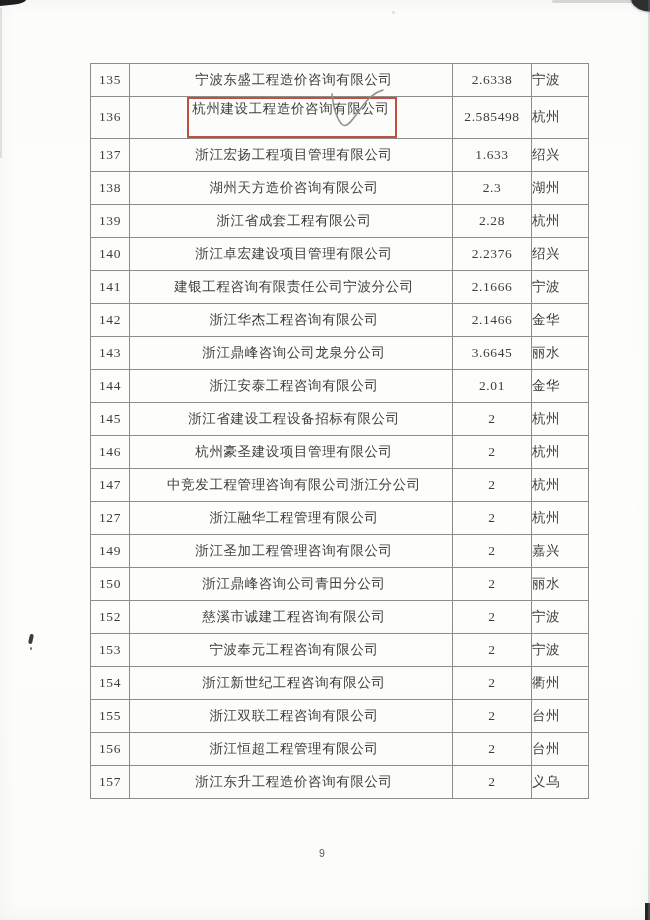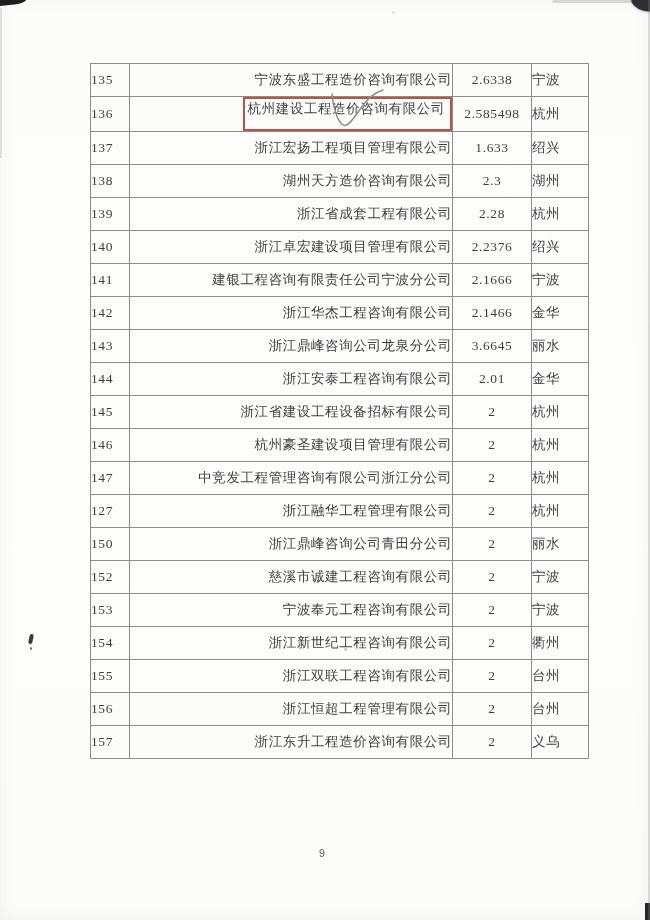--- a/index.html
+++ b/index.html
@@ -31,30 +31,30 @@
     border: 1px solid #8c8c8c;
     height: 32px;
     padding: 0;
     font-size: 13.5px;
     color: #3e3e3e;
     letter-spacing: 0.6px;
     vertical-align: middle;
     white-space: nowrap;
     overflow: visible;
   }
-  .c-rank  { width: 38px;  font-size: 13px; color: #474747; letter-spacing: 0.3px; }
-  .c-company { width: 316px; text-align: right; }
+  .c-rank  { width: 38px;  text-align: center; font-size: 13px; color: #474747; letter-spacing: 0.3px; }
+  .c-company { width: 316px; text-align: center; }
   .c-company { padding-left: 6px !important; position: relative; }
   .c-score { width: 78px;  text-align: center; letter-spacing: 0.4px; }
   .c-city  { width: 56px;  text-align: left; }
   .company-text { display: inline-block; line-height: 1; }
   
   .red-box {
     border: 2px solid #c25040;
-    padding: 3px 5px 13px 3px;
+    padding: 3px 5px 20px 3px;
     margin-left: -4px;
   }
   .check-wrap {
     position: absolute;
     left: 198px;
     top: -9px;
     width: 58px;
     height: 48px;
     pointer-events: none;
     z-index: 3;
@@ -260,20 +260,28 @@
 
   <tr>
     <td class="c-rank">127</td>
     <td class="c-company">
       <span class="company-text">浙江融华工程管理有限公司</span>
     </td>
     <td class="c-score">2</td>
     <td class="c-city">杭州</td>
   </tr>
 
+  <tr>
+    <td class="c-rank">149</td>
+    <td class="c-company">
+      <span class="company-text">浙江圣加工程管理咨询有限公司</span>
+    </td>
+    <td class="c-score">2</td>
+    <td class="c-city">嘉兴</td>
+  </tr>
 
   <tr>
     <td class="c-rank">150</td>
     <td class="c-company">
       <span class="company-text">浙江鼎峰咨询公司青田分公司</span>
     </td>
     <td class="c-score">2</td>
     <td class="c-city">丽水</td>
   </tr>
 

